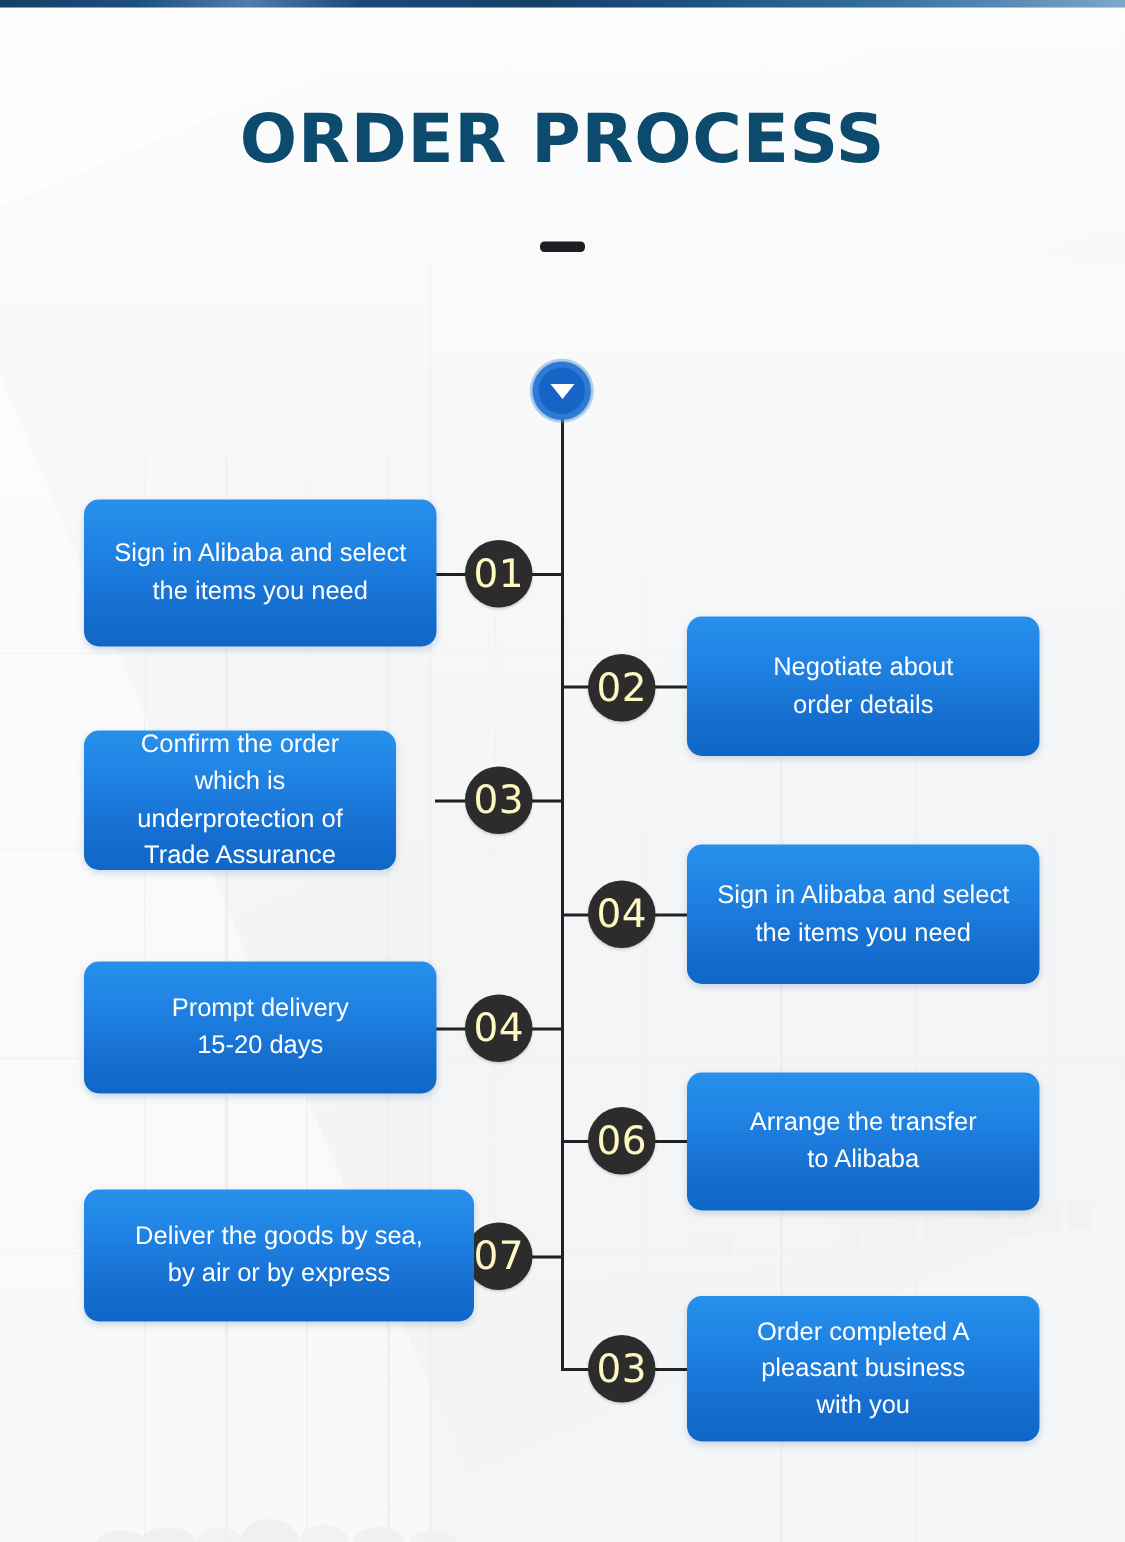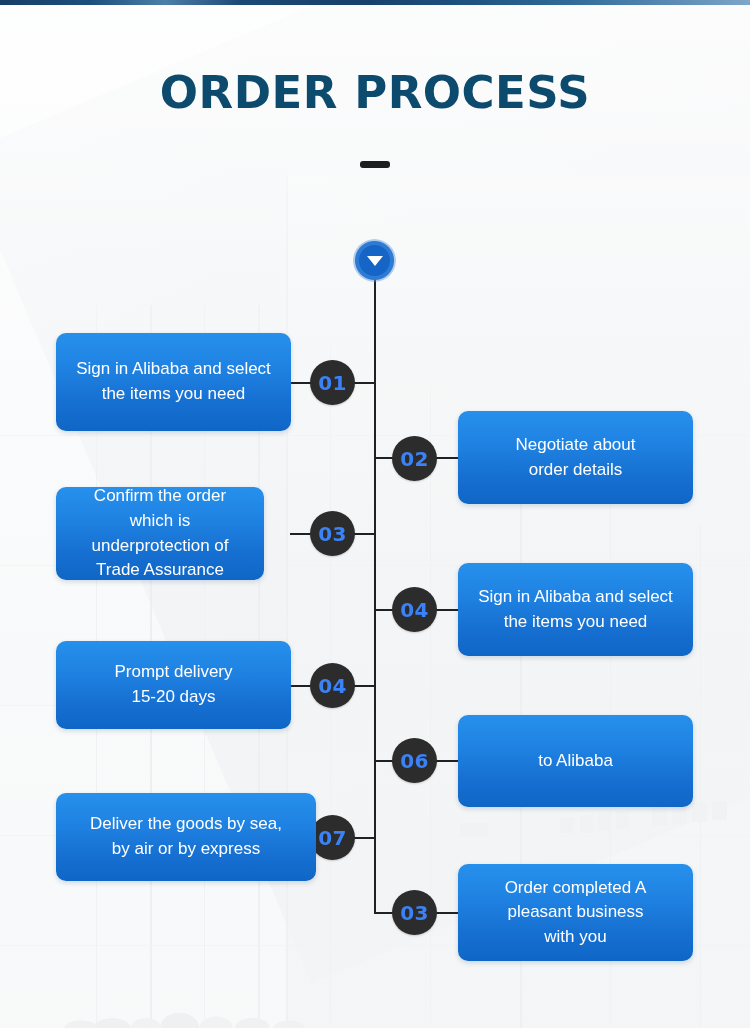--- a/index.html
+++ b/index.html
@@ -180,26 +180,26 @@
     height: 2px;
     background: #1f2124;
     top: 0;
   }
 
   .numcircle {
     position: absolute;
     width: 45px; height: 45px;
     border-radius: 50%;
     background: #2c2c2c;
-    color: #3b82f6;
+    color: #fef9c3;
     display: flex;
     align-items: center;
     justify-content: center;
-    font-size: 20px;
-    font-weight: 700;
+    font-size: 26px;
+    font-weight: 400;
     letter-spacing: .3px;
     font-family: "DejaVu Sans", "Liberation Sans", sans-serif;
     box-shadow: 0 1px 2px rgba(0,0,0,.18);
   }
 
   .card {
     position: absolute;
     border-radius: 10px;
     background: linear-gradient(180deg, #2690ec 0%, #1f82e2 35%, #1670d2 70%, #0f66c6 100%);
     color: #ffffff;
@@ -322,20 +322,21 @@
         <span>15-20 days</span>
       </div>
     </div>
   </div>
 
   <div class="node">
     <div class="connector" style="left:374px; top:760px; width:86px;"></div>
     <div class="numcircle" style="left:392px; top:738px;">06</div>
     <div class="card" style="left:458px; top:715px; width:235px; height:92px;">
       <div>
+        <span>Arrange the transfer</span>
         <span>to Alibaba</span>
       </div>
     </div>
   </div>
 
   <div class="node">
     <div class="connector" style="left:290px; top:837px; width:86px;"></div>
     <div class="numcircle" style="left:310px; top:815px;">07</div>
     <div class="card" style="left:56px; top:793px; width:260px; height:88px;">
       <div>

